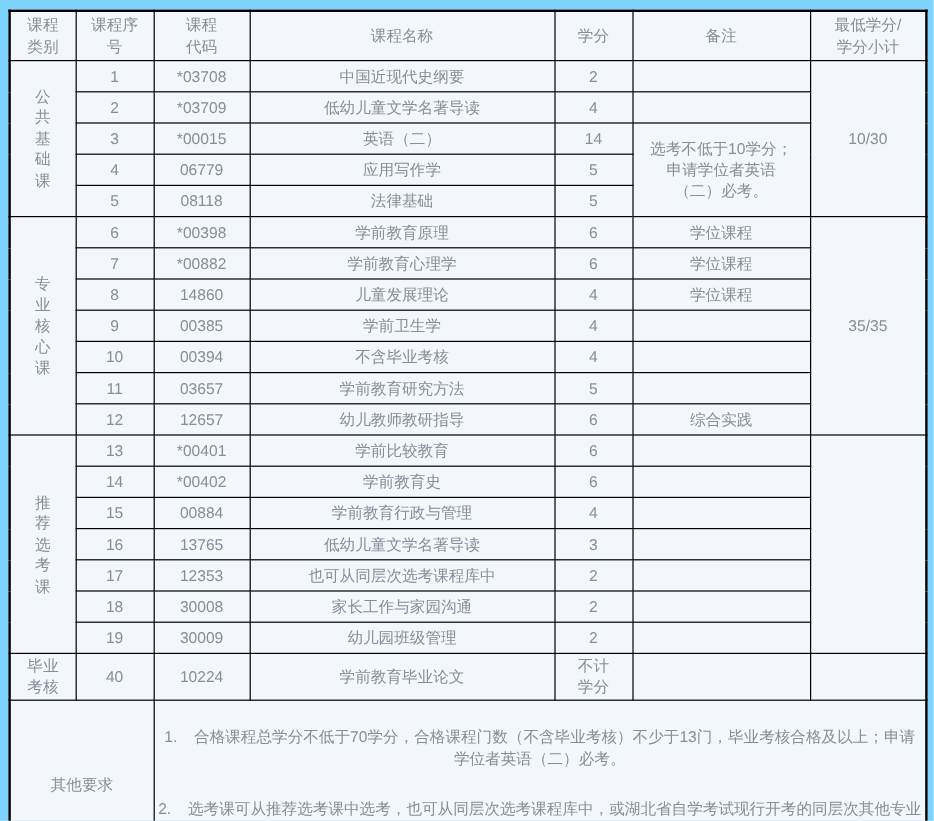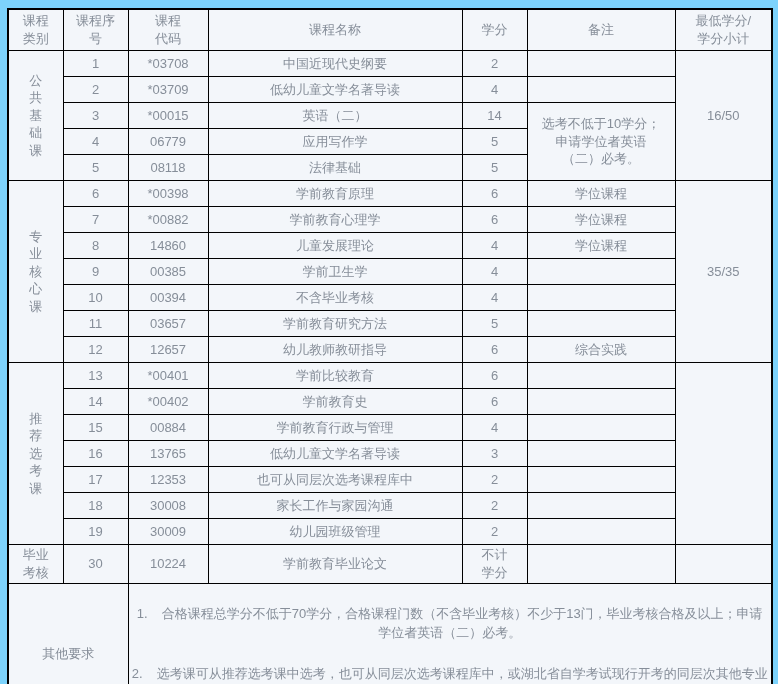--- a/index.html
+++ b/index.html
@@ -69,21 +69,21 @@
       <td class="cat" rowspan="5">公
 共
 基
 础
 课</td>
       <td>1</td>
       <td>*03708</td>
       <td>中国近现代史纲要</td>
       <td>2</td>
       <td></td>
-      <td rowspan="5">16/50</td>
+      <td rowspan="5">10/30</td>
     </tr>
     <tr class="course">
       <td>2</td>
       <td>*03709</td>
       <td>低幼儿童文学名著导读</td>
       <td>4</td>
       <td></td>
     </tr>
     <tr class="course">
       <td>3</td>
@@ -215,21 +215,21 @@
       <td>19</td>
       <td>30009</td>
       <td>幼儿园班级管理</td>
       <td>2</td>
       <td></td>
     </tr>
 
     <tr class="grad">
       <td>毕业
 考核</td>
-      <td>30</td>
+      <td>40</td>
       <td>10224</td>
       <td>学前教育毕业论文</td>
       <td>不计
 学分</td>
       <td></td>
       <td></td>
     </tr>
 
     <tr class="other">
       <td colspan="2">其他要求</td>

